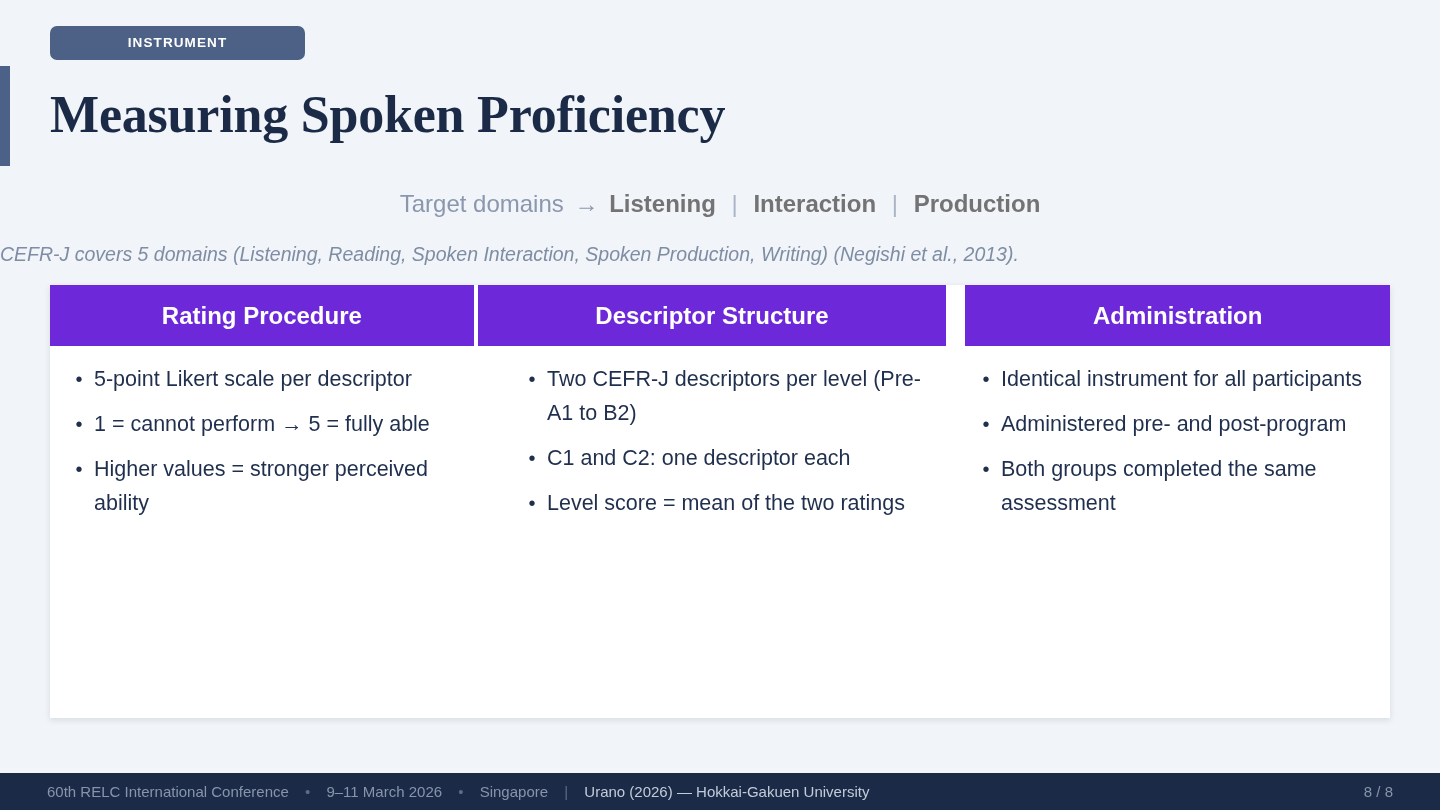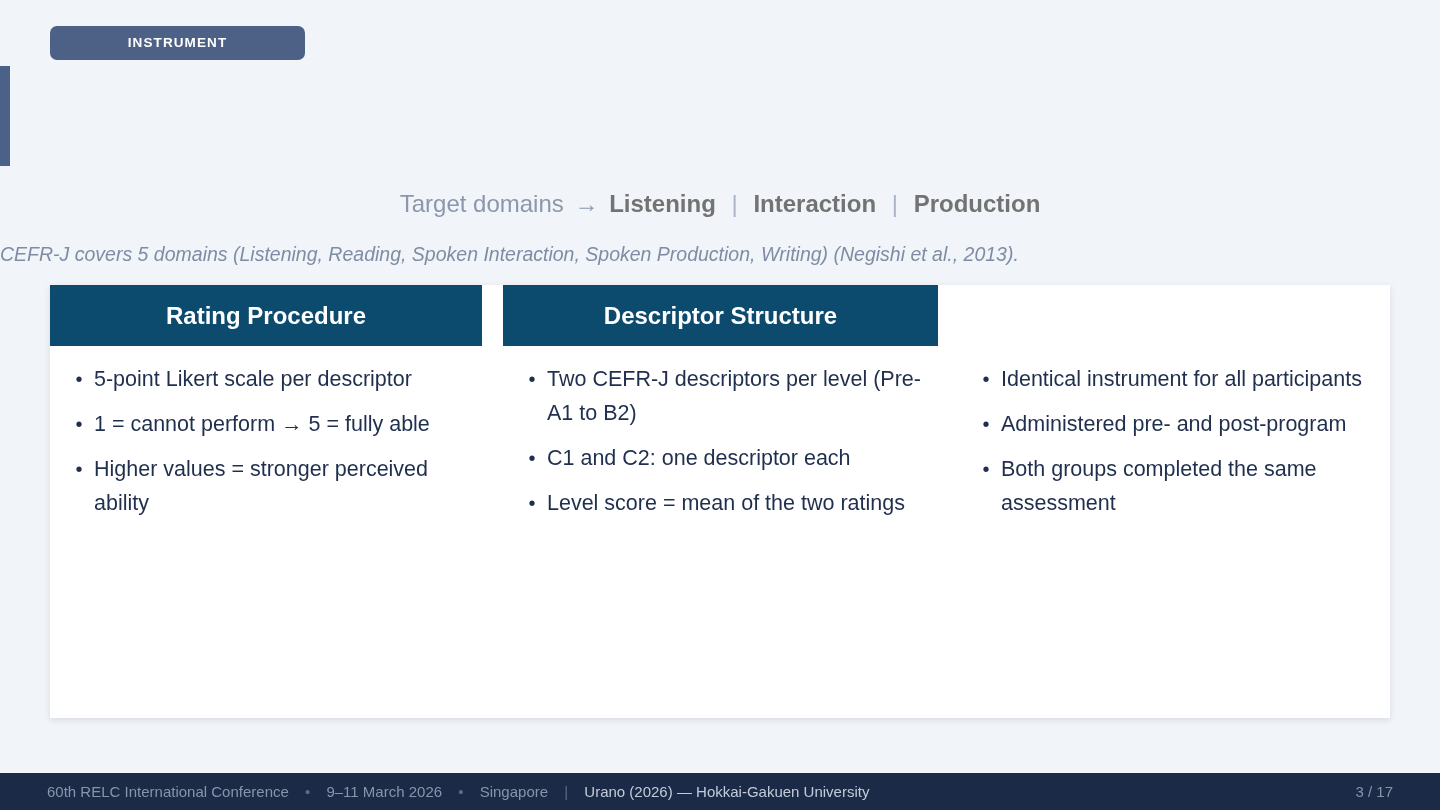--- a/index.html
+++ b/index.html
@@ -101,31 +101,31 @@
     background: #ffffff;
     box-shadow: 0 2px 6px rgba(40,60,90,0.13);
   }
 
   .card-headers {
     display: flex;
     height: 61px;
   }
 
   .col-head {
-    background: #0c4a6e;
+    background: #6d28d9;
     color: #ffffff;
     font-size: 24px;
     font-weight: bold;
     display: flex;
     align-items: center;
     justify-content: center;
     height: 61px;
   }
   .col-head.c1 { width: 432px; }
-  .col-head.c2 { width: 435px; margin-left: 21px; }
+  .col-head.c2 { width: 478px; margin-left: 4px; }
   .col-head.c3 { width: 433px; margin-left: 19px; }
 
   .card-body {
     display: flex;
     padding-top: 16px;
   }
 
   .col-body {
     padding: 0 14px 0 14px;
   }
@@ -188,39 +188,41 @@
     white-space: nowrap;
   }
 </style>
 </head>
 <body>
 
 <div class="accent-bar"></div>
 
 <div class="header">
   <div class="badge">INSTRUMENT</div>
+  <h1 class="slide-title">Measuring Spoken Proficiency</h1>
 </div>
 
 <div class="domains-line">
   <span class="domains-label">Target domains</span>
   <span class="domains-arrow">→</span>
   <span class="domain-item">Listening</span>
   <span class="domain-sep">|</span>
   <span class="domain-item">Interaction</span>
   <span class="domain-sep">|</span>
   <span class="domain-item">Production</span>
 </div>
 
 <div class="caption-line">CEFR-J covers 5 domains (Listening, Reading, Spoken Interaction, Spoken Production, Writing) (Negishi et al., 2013).</div>
 
 <div class="card">
 
   <div class="card-headers">
     <div class="col-head c1">Rating Procedure</div>
     <div class="col-head c2">Descriptor Structure</div>
+    <div class="col-head c3">Administration</div>
   </div>
 
   <div class="card-body">
 
     <div class="col-body c1">
       <div class="bullet-row">
         <span class="bullet-dot">•</span>
         <span class="bullet-text">5-point Likert scale per descriptor</span>
       </div>
       <div class="bullet-row">
@@ -269,14 +271,14 @@
 <div class="footer">
   <div class="footer-left">
     <span>60th RELC International Conference</span>
     <span class="footer-sep">•</span>
     <span>9–11 March 2026</span>
     <span class="footer-sep">•</span>
     <span>Singapore</span>
     <span class="footer-sep">|</span>
     <span class="footer-author">Urano (2026) — Hokkai-Gakuen University</span>
   </div>
-  <div class="footer-right">3 / 17</div>
+  <div class="footer-right">8 / 8</div>
 </div>
 
 </body></html>

